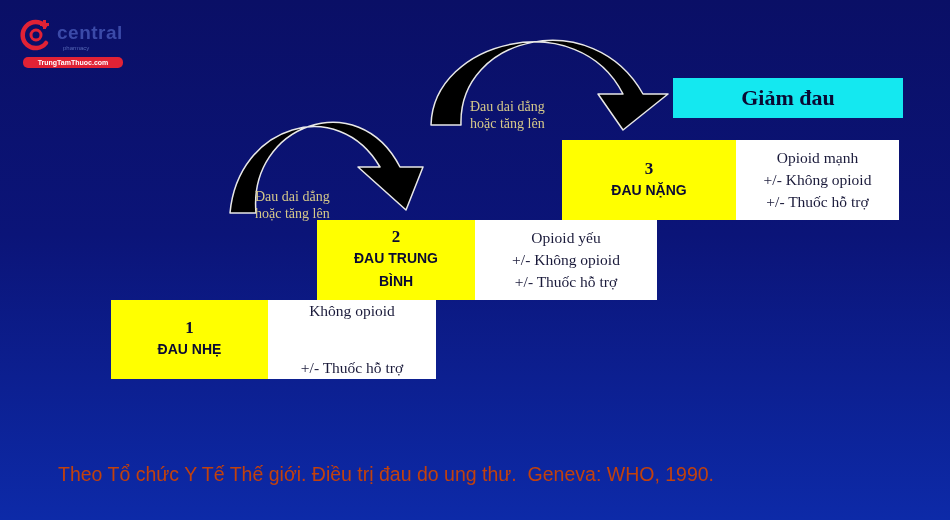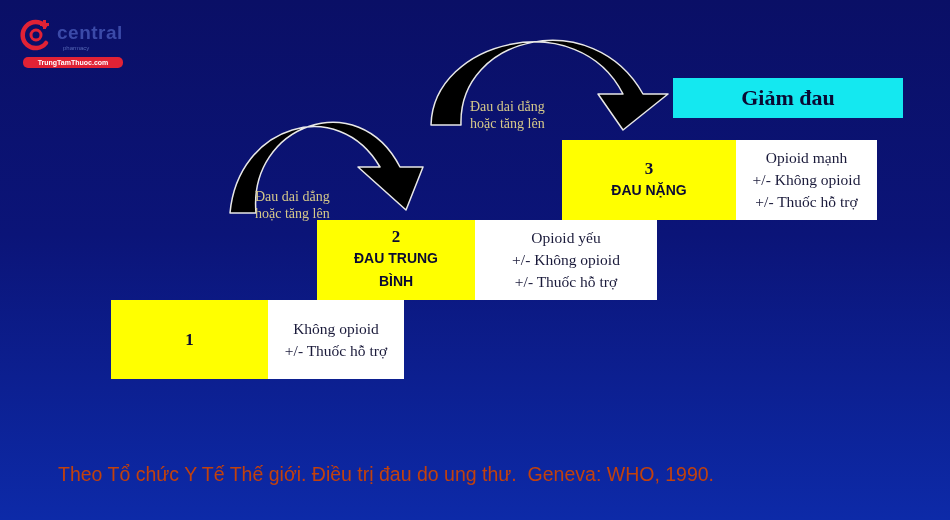--- a/index.html
+++ b/index.html
@@ -61,21 +61,21 @@
 <div class="arrow-label" style="left:470px; top:82px;">
   <div>Đau dai dẳng</div>
   <div>hoặc tăng lên</div>
 </div>
 
 <div class="step" style="left:562px; top:140px; height:80px;">
   <div class="step-level" style="width:174px;">
     <span class="num">3</span>
     <span class="name">ĐAU NẶNG</span>
   </div>
-  <div class="step-drugs" style="width:141px;">
+  <div class="step-drugs" style="width:163px;">
     <span>Opioid mạnh</span>
     <span>+/- Không opioid</span>
     <span>+/- Thuốc hỗ trợ</span>
   </div>
 </div>
 
 <div class="step" style="left:317px; top:220px; height:80px;">
   <div class="step-level" style="width:158px;">
     <span class="num">2</span>
     <span class="name">ĐAU TRUNG</span>
@@ -84,20 +84,21 @@
   <div class="step-drugs" style="width:182px;">
     <span>Opioid yếu</span>
     <span>+/- Không opioid</span>
     <span>+/- Thuốc hỗ trợ</span>
   </div>
 </div>
 
 <div class="step" style="left:111px; top:300px; height:79px;">
   <div class="step-level" style="width:157px;">
     <span class="num">1</span>
+    <span class="name">ĐAU NHẸ</span>
   </div>
-  <div class="step-drugs" style="width:136px;">
+  <div class="step-drugs" style="width:168px;justify-content:space-between;">
     <span>Không opioid</span>
     <span>+/- Thuốc hỗ trợ</span>
   </div>
 </div>
 
 <div class="footer">Theo Tổ chức Y Tế Thế giới. Điều trị đau do ung thư.  Geneva: WHO, 1990.</div>
 
 </body></html>

